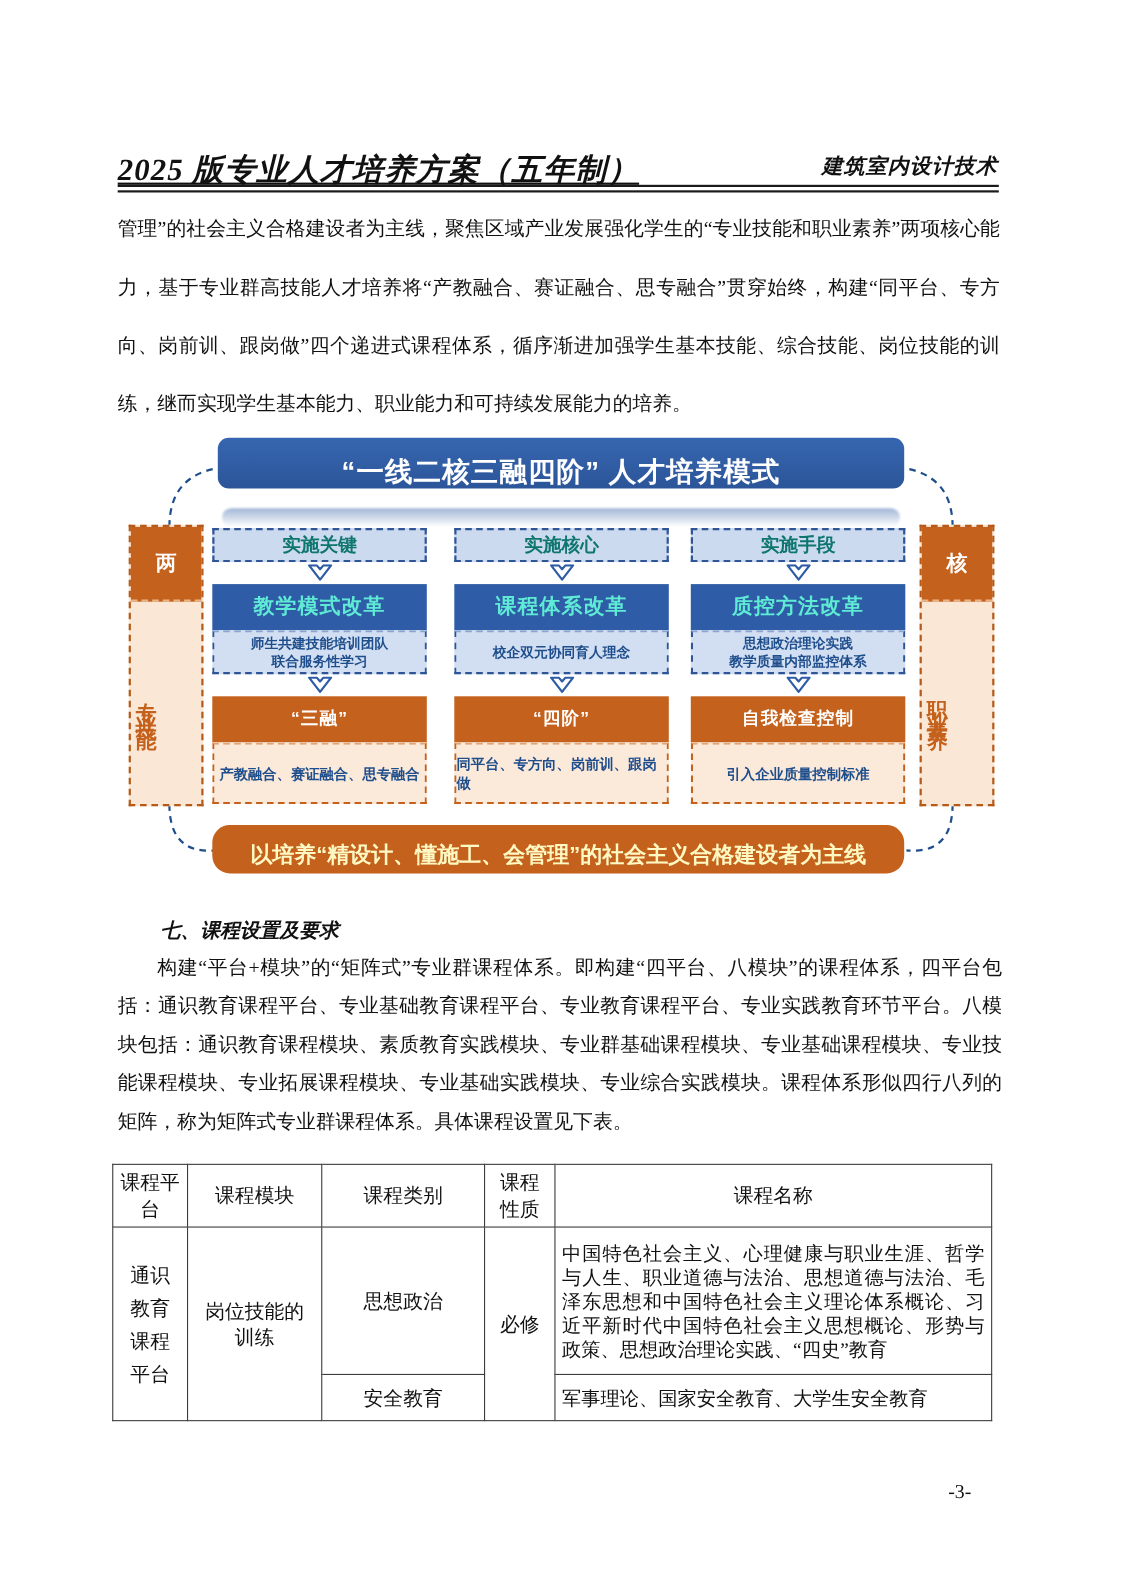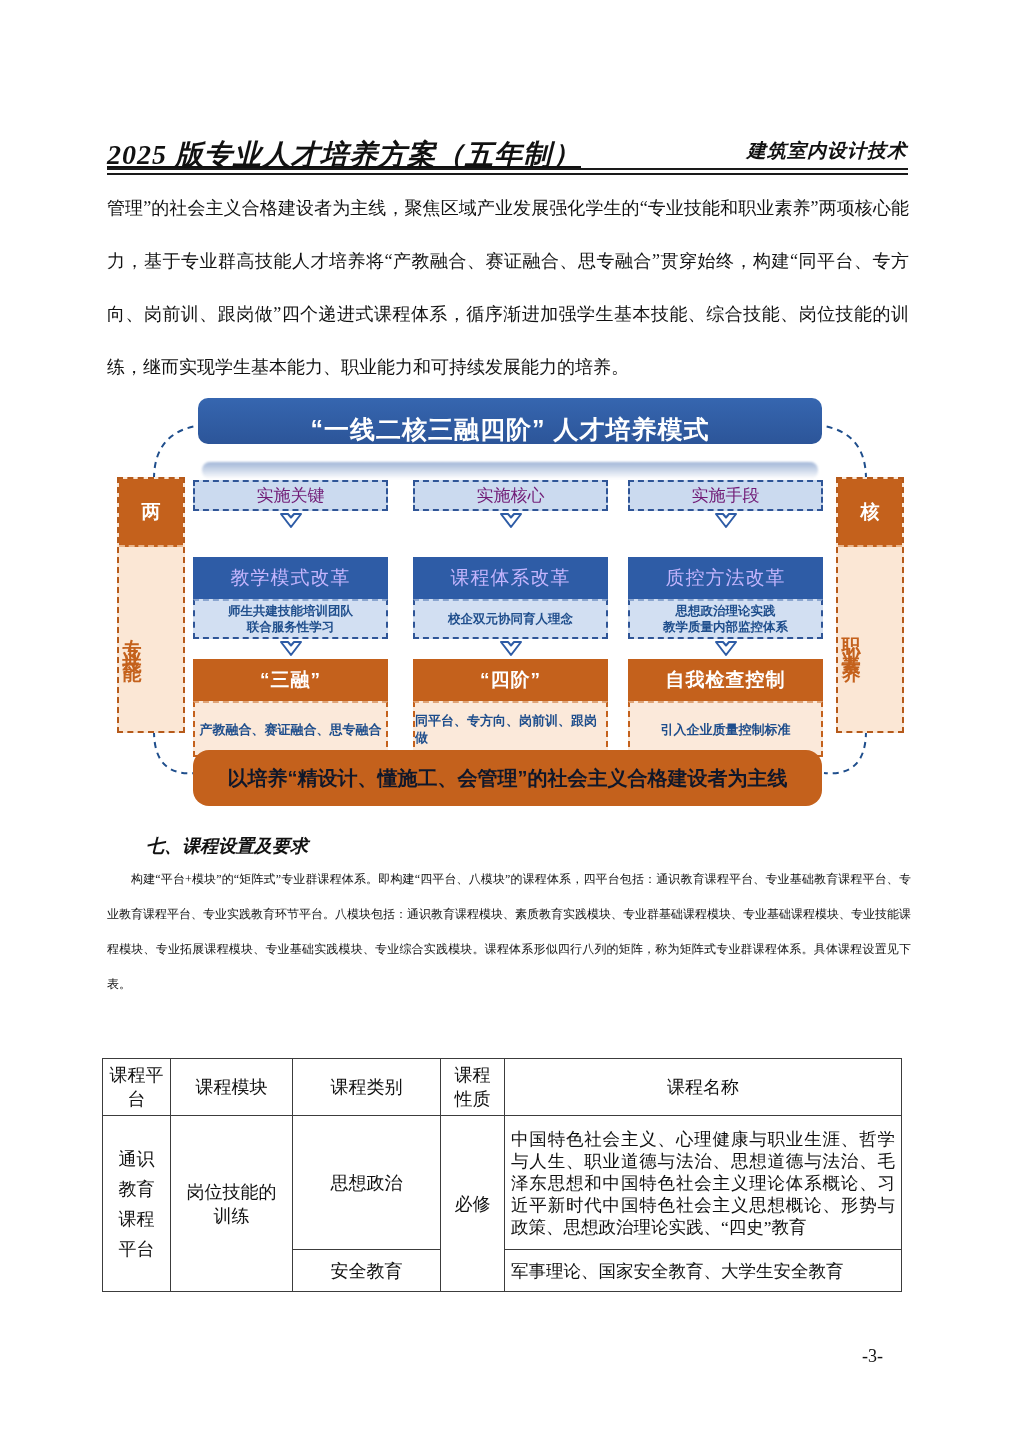--- a/index.html
+++ b/index.html
@@ -8,51 +8,51 @@
   
   .hdr-left{position:absolute;left:107px;top:136px;font-size:28px;font-weight:bold;font-style:italic;letter-spacing:1px;text-decoration:underline;}
   .hdr-right{position:absolute;right:117px;top:138px;font-size:19px;font-weight:bold;font-style:italic;letter-spacing:1px;}
   .hdr-rule{position:absolute;left:107px;top:168px;width:801px;height:3px;
             border-top:2.5px solid #1a1a1a;border-bottom:2.5px solid #1a1a1a;}
   
   .para1{position:absolute;left:107px;top:182px;width:802px;font-size:18px;line-height:53px;
          text-align:justify;text-justify:inter-character;}
   .sec-head{position:absolute;left:146px;top:834px;font-size:18px;font-weight:bold;
             font-family:"Liberation Sans","DejaVu Sans",sans-serif;font-style:italic;}
-  .para2{position:absolute;left:107px;top:862px;width:804px;font-size:12px;line-height:35px;
+  .para2{position:absolute;left:107px;top:862px;width:804px;font-size:18px;line-height:35px;
          text-indent:2em;text-align:justify;text-justify:inter-character;}
   
   .diagram{position:absolute;left:112px;top:395px;width:796px;height:422px;
            font-family:"Liberation Sans","DejaVu Sans",sans-serif;}
   .dg-svg{position:absolute;left:0;top:0;width:796px;height:422px;}
   .dg-title{position:absolute;left:86px;top:3px;width:624px;height:46px;border-radius:10px;
             background:linear-gradient(180deg,#3666b0,#2c5599);color:#fff;font-size:25px;font-weight:bold;
             text-align:center;line-height:62px;letter-spacing:1px;}
   .dg-reflect{position:absolute;left:90px;top:67px;width:616px;height:17px;border-radius:8px;
               background:linear-gradient(180deg,rgba(46,92,166,.45),rgba(46,92,166,0));filter:blur(1px);}
   .dg-col{position:absolute;top:85px;width:195px;}
   .dg-col.c1{left:81px;} .dg-col.c2{left:301px;} .dg-col.c3{left:516px;}
   .dg-tag{height:27px;line-height:27px;border:2px dashed #2f5597;background:#cbdaef;
-          color:#701a75;font-size:17px;font-weight:normal;text-align:center;}
+          color:#0f766e;font-size:17px;font-weight:bold;text-align:center;}
   .dg-arrow{height:20px;display:flex;align-items:center;justify-content:center;}
-  .dg-blue{height:42px;line-height:42px;background:#2e5ca6;color:#c4b5fd;font-size:19px;font-weight:normal;text-align:center;letter-spacing:1px;margin-top:26px;}
+  .dg-blue{height:42px;line-height:42px;background:#2e5ca6;color:#5eead4;font-size:19px;font-weight:bold;text-align:center;letter-spacing:1px;}
   .dg-bluesub{height:36px;border:2px dashed #2f5597;border-top:2px dashed #8aa5cf;background:#d2dff2;
               color:#1f4e8c;font-size:12.5px;font-weight:bold;display:flex;flex-direction:column;justify-content:center;align-items:center;line-height:16px;}
-  .dg-orange{height:42px;line-height:42px;background:#c4611c;color:#fff;font-size:19px;font-weight:bold;text-align:center;letter-spacing:1px;}
+  .dg-orange{height:42px;line-height:42px;background:#c4611c;color:#fff;font-size:16px;font-weight:bold;text-align:center;letter-spacing:1px;}
   .dg-creamsub{height:52px;border:2px dashed #c4611c;border-top:2px dashed #e0a477;background:#fbe9da;
                color:#1f4e8c;font-size:13px;font-weight:bold;display:flex;flex-direction:column;justify-content:center;align-items:center;line-height:17px;}
   .dg-side{position:absolute;top:82px;width:64px;height:252px;border:2px dashed #b65a1a;background:#fbe7d5;}
   .dg-side.left{left:5px;} .dg-side.right{left:724px;}
   .dg-side-top{height:66px;background:#c4611c;border-bottom:2px dashed #e8b58b;
                color:#fff;font-size:19px;font-weight:bold;display:flex;align-items:center;justify-content:center;}
   .dg-side-label{height:184px;display:flex;align-items:center;justify-content:center;
                  writing-mode:vertical-rl;text-orientation:upright;letter-spacing:8px;
                  color:#c4611c;font-size:19px;font-weight:bold;}
-  .dg-bottom{position:absolute;left:81px;top:355px;width:629px;height:56px;border-radius:16px;
-             background:#c4611c;color:#0f172a;font-size:20px;font-weight:bold;text-align:center;line-height:56px;}
+  .dg-bottom{position:absolute;left:81px;top:355px;width:629px;height:44px;border-radius:16px;
+             background:#c4611c;color:#fef9c3;font-size:20px;font-weight:bold;text-align:center;line-height:56px;}
   
   .ctable{position:absolute;left:102px;top:1058px;width:664px;border-collapse:collapse;table-layout:fixed;
           font-size:18px;}
   .ctable td,.ctable th{border:1px solid #3c3c3c;font-weight:normal;vertical-align:middle;}
   .ctable th{text-align:center;padding:4px 6px;}
   .col-platform{width:68px;} .col-module{width:122px;} .col-category{width:148px;} .col-nature{width:64px;} .col-name{width:397px;}
   .cell-center{text-align:center;padding:2px 8px;}
   .cell-platform{text-align:center;padding:2px 14px;line-height:30px;}
   .cell-courses{text-align:justify;text-justify:inter-character;padding:3px 6px;line-height:22px;font-size:17.5px;font-family:Liberation Serif, serif;}
   .row-tall{height:134px;} .row-short{height:42px;} .row-head{height:54px;}

